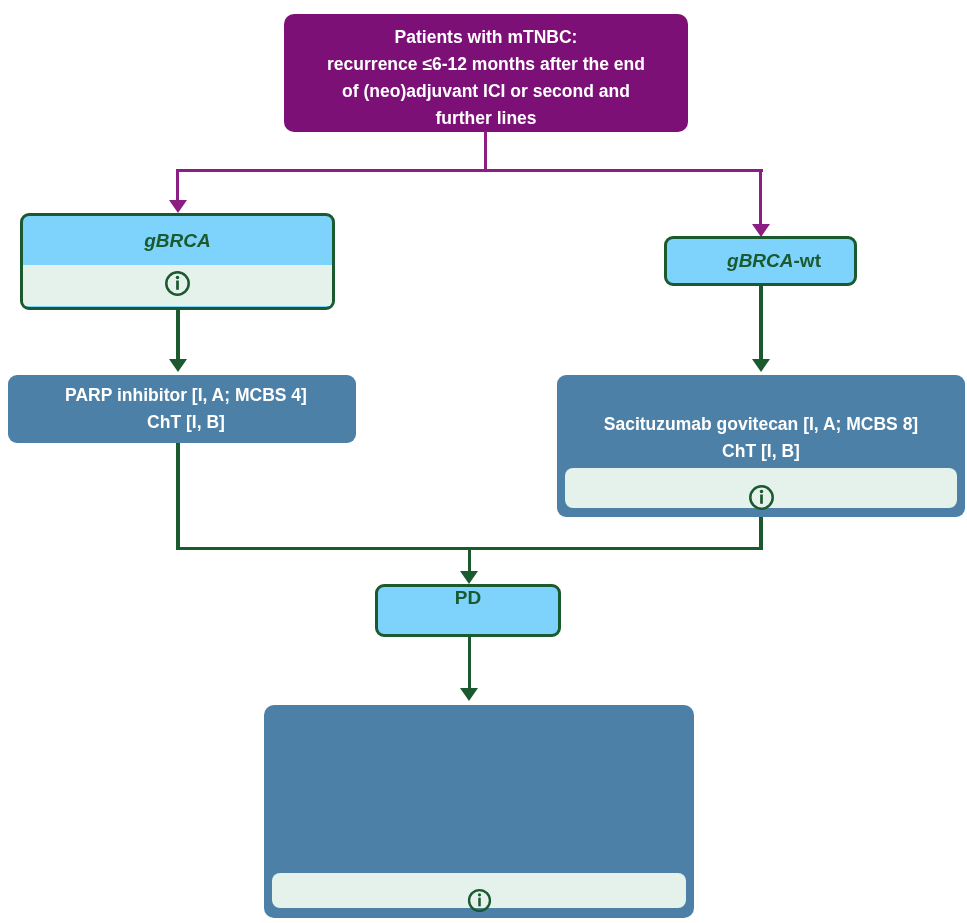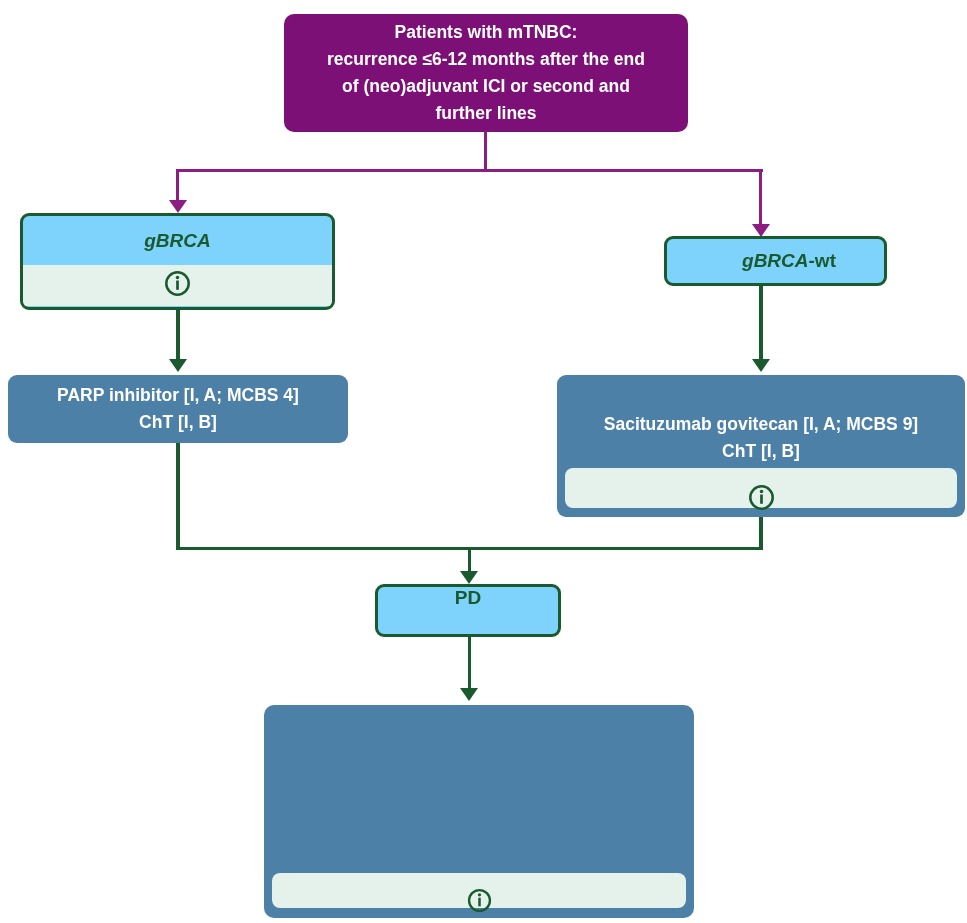--- a/index.html
+++ b/index.html
@@ -5,21 +5,21 @@
   html,body{margin:0;padding:0;background:#ffffff;}
   #canvas{
     position:relative;width:967px;height:923px;background:#ffffff;
     font-family:"Liberation Sans","DejaVu Sans",sans-serif;
     font-weight:bold;overflow:hidden;
   }
   .abs{position:absolute;}
   
   .box-purple{
     background:#7D1077;color:#ffffff;border-radius:10px;
-    display:flex;align-items:center;justify-content:center;text-align:center;
+    display:flex;align-items:flex-end;justify-content:center;text-align:center;
     font-size:17.5px;line-height:27px;white-space:pre-line;
   }
   .box-blue{
     background:#4D80A7;color:#ffffff;border-radius:9px;
     text-align:center;font-size:17.5px;line-height:27px;white-space:pre-line;
   }
   .box-blue.centered{display:flex;align-items:center;justify-content:center;}
   .box-green{
     background:#7dd3fc;border:3.5px solid #1B5A2F;border-radius:9px;
     color:#1B5A2F;text-align:center;font-size:19px;overflow:hidden;
@@ -68,38 +68,38 @@
       <span>
         <svg width="29" height="29" viewBox="0 0 30 30">
           <circle cx="15" cy="15" r="11.6" fill="none" stroke="#1B5A2F" stroke-width="2.6"></circle>
           <circle cx="15" cy="8.7" r="1.8" fill="#1B5A2F"></circle>
           <rect x="13.6" y="11.9" width="2.8" height="9.6" fill="#1B5A2F"></rect>
         </svg>
       </span>
     </div>
   </div>
 
-  <div class="abs box-green" style="left:664px;top:236px;width:223px;height:50px;display:flex;align-items:center;justify-content:center;padding-left:27px;">
+  <div class="abs box-green" style="left:664px;top:236px;width:193px;height:50px;display:flex;align-items:center;justify-content:center;padding-left:27px;">
     <span>
       <span class="ital">gBRCA</span><span>-wt</span>
     </span>
   </div>
 
   <div class="abs vline-g" style="left:176px;top:310px;height:50px;"></div>
   <div class="abs arrow-down green" style="left:168.5px;top:359px;"></div>
   <div class="abs vline-g" style="left:759px;top:286px;height:74px;"></div>
   <div class="abs arrow-down green" style="left:751.5px;top:359px;"></div>
 
-  <div class="abs box-blue centered" style="left:8px;top:375px;width:340px;height:68px;">
+  <div class="abs box-blue centered" style="left:8px;top:375px;width:340px;height:68px;padding-left:8px;">
     <span>PARP inhibitor [I, A; MCBS 4]
 ChT [I, B]</span>
   </div>
 
   <div class="abs box-blue" style="left:557px;top:375px;width:408px;height:142px;">
-    <div class="blue-text-top">Sacituzumab govitecan [I, A; MCBS 9]
+    <div class="blue-text-top">Sacituzumab govitecan [I, A; MCBS 8]
 ChT [I, B]</div>
     <div class="mint-strip strip-inset" style="bottom:9px;height:40px;">
       <span>
         <svg width="29" height="29" viewBox="0 0 30 30">
           <circle cx="15" cy="15" r="11.6" fill="none" stroke="#1B5A2F" stroke-width="2.6"></circle>
           <circle cx="15" cy="8.7" r="1.8" fill="#1B5A2F"></circle>
           <rect x="13.6" y="11.9" width="2.8" height="9.6" fill="#1B5A2F"></rect>
         </svg>
       </span>
     </div>

